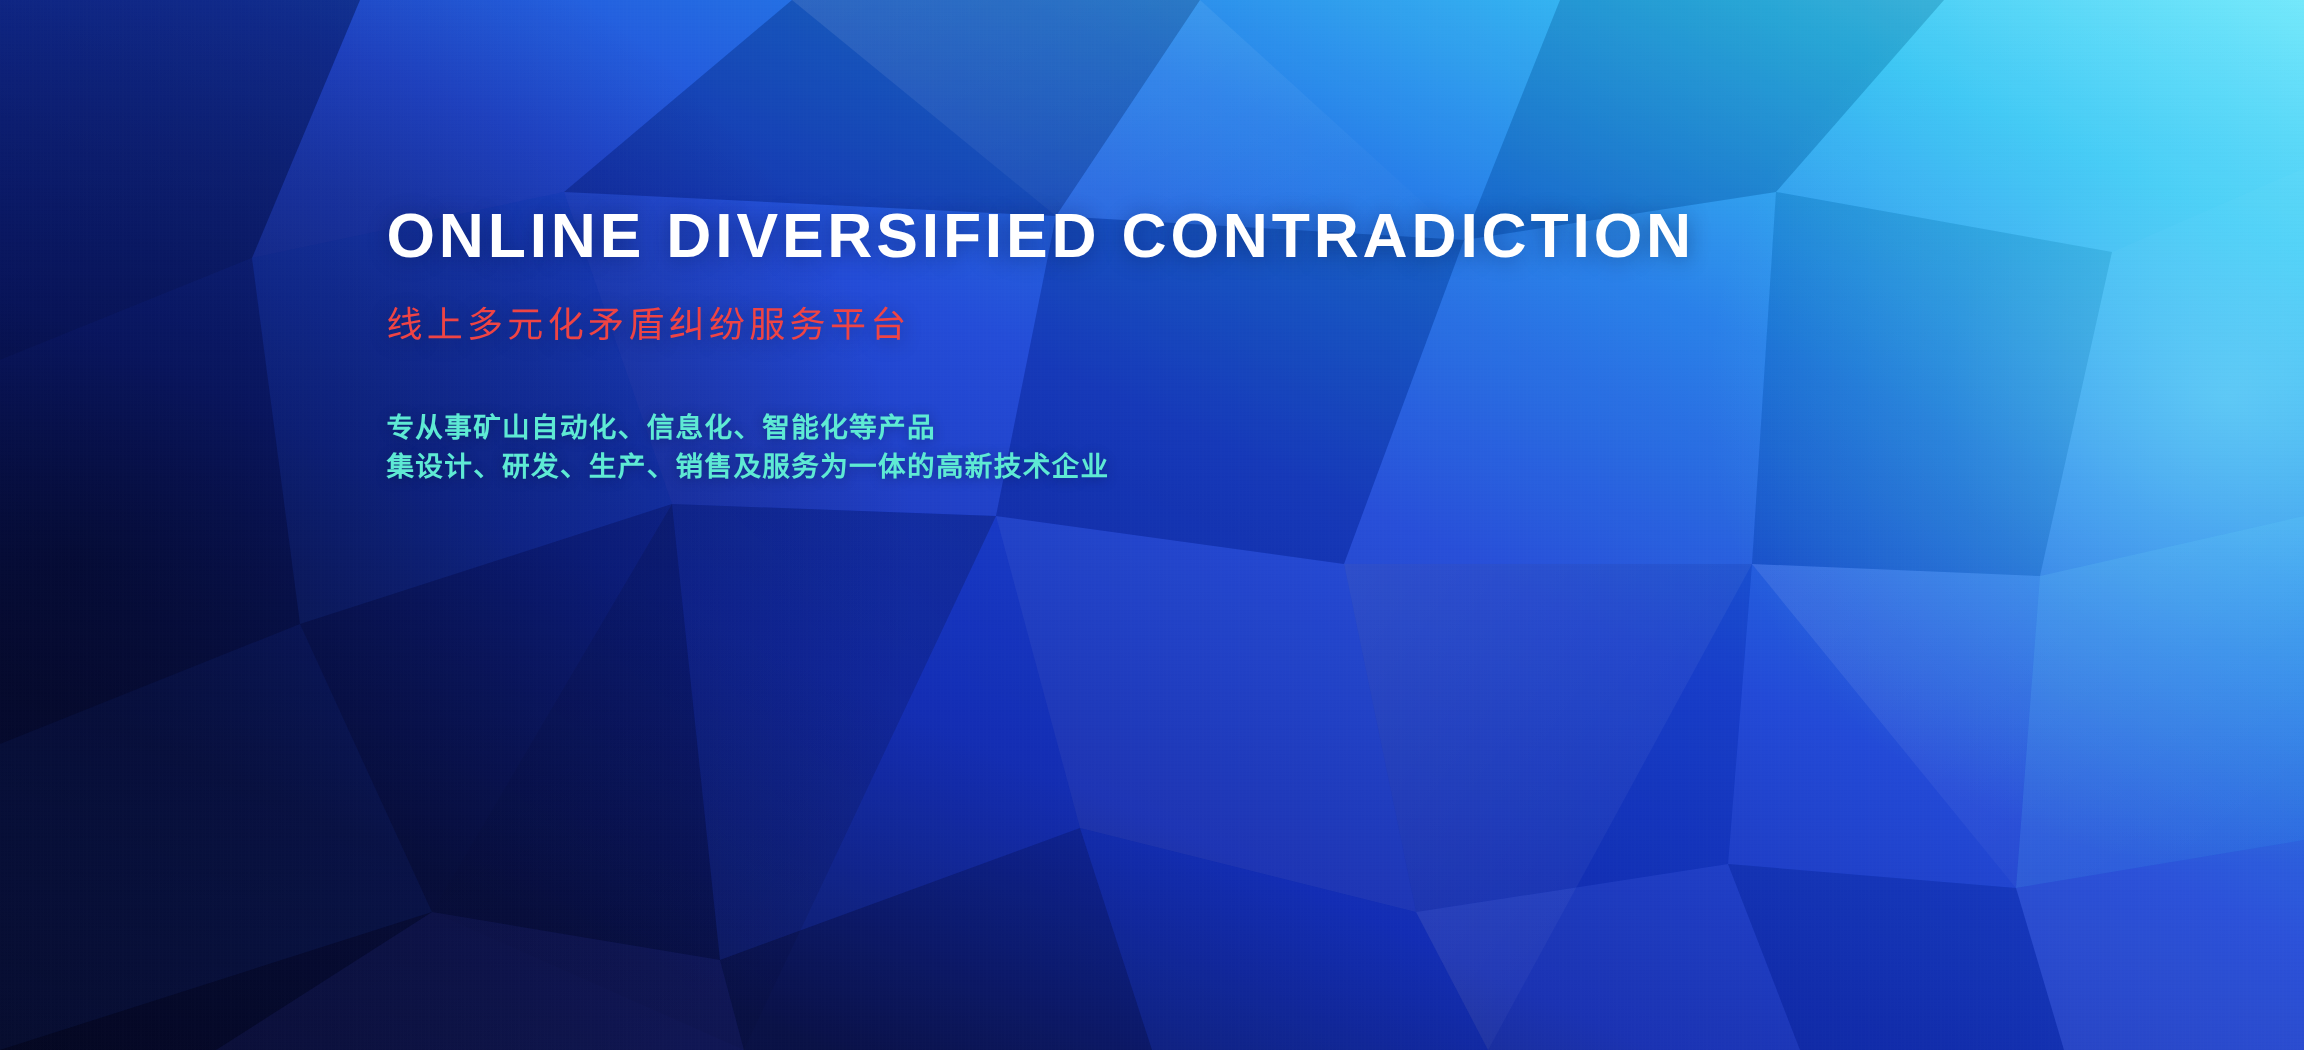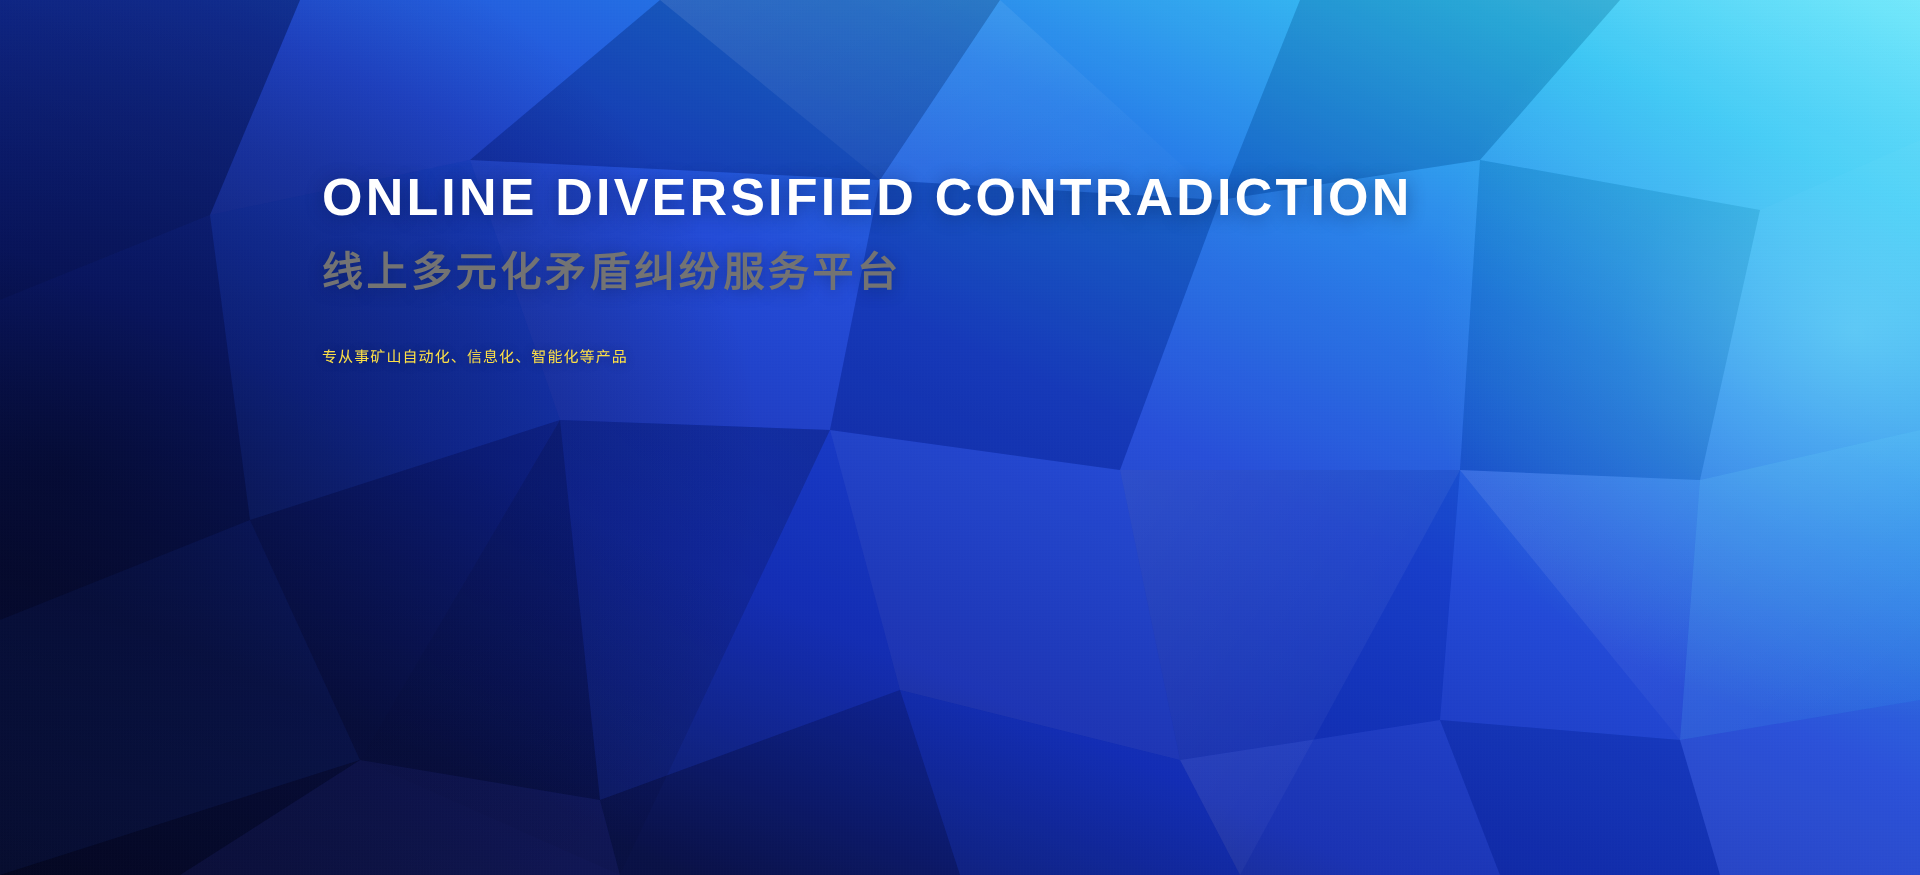--- a/index.html
+++ b/index.html
@@ -58,35 +58,35 @@
     line-height: 58px;
     font-weight: 700;
     letter-spacing: 3.2px;
     white-space: nowrap;
     text-shadow: 0 2px 18px rgba(0, 20, 70, 0.45);
   }
   .headline-line { display: block; text-align: right; }
 
   .subtitle {
     margin: 22px 0 0 0;
-    color: #737373;
-    font-size: 41px;
+    color: #ef4444;
+    font-size: 30px;
     line-height: 48px;
-    font-weight: 700;
+    font-weight: 400;
     letter-spacing: 3.6px;
     white-space: nowrap;
     text-shadow: 0 2px 16px rgba(0, 20, 70, 0.40);
   }
 
   .body-copy {
     margin: 44px 0 0 0;
-    color: #fde047;
-    font-size: 15px;
+    color: #5eead4;
+    font-size: 23px;
     line-height: 33px;
-    font-weight: 400;
+    font-weight: 700;
     letter-spacing: 1.1px;
     white-space: nowrap;
     text-shadow: 0 1px 10px rgba(0, 20, 70, 0.40);
   }
   .body-line { display: block; }
 </style>
 </head>
 <body>
 
 <div id="banner">
@@ -160,16 +160,17 @@
   <div id="text-block">
 
     <h1 class="headline">
       <span class="headline-line">ONLINE DIVERSIFIED CONTRADICTION</span>
     </h1>
 
     <h2 class="subtitle">线上多元化矛盾纠纷服务平台</h2>
 
     <p class="body-copy">
       <span class="body-line">专从事矿山自动化、信息化、智能化等产品</span>
+      <span class="body-line">集设计、研发、生产、销售及服务为一体的高新技术企业</span>
     </p>
 
   </div>
 </div>
 
 </body></html>

